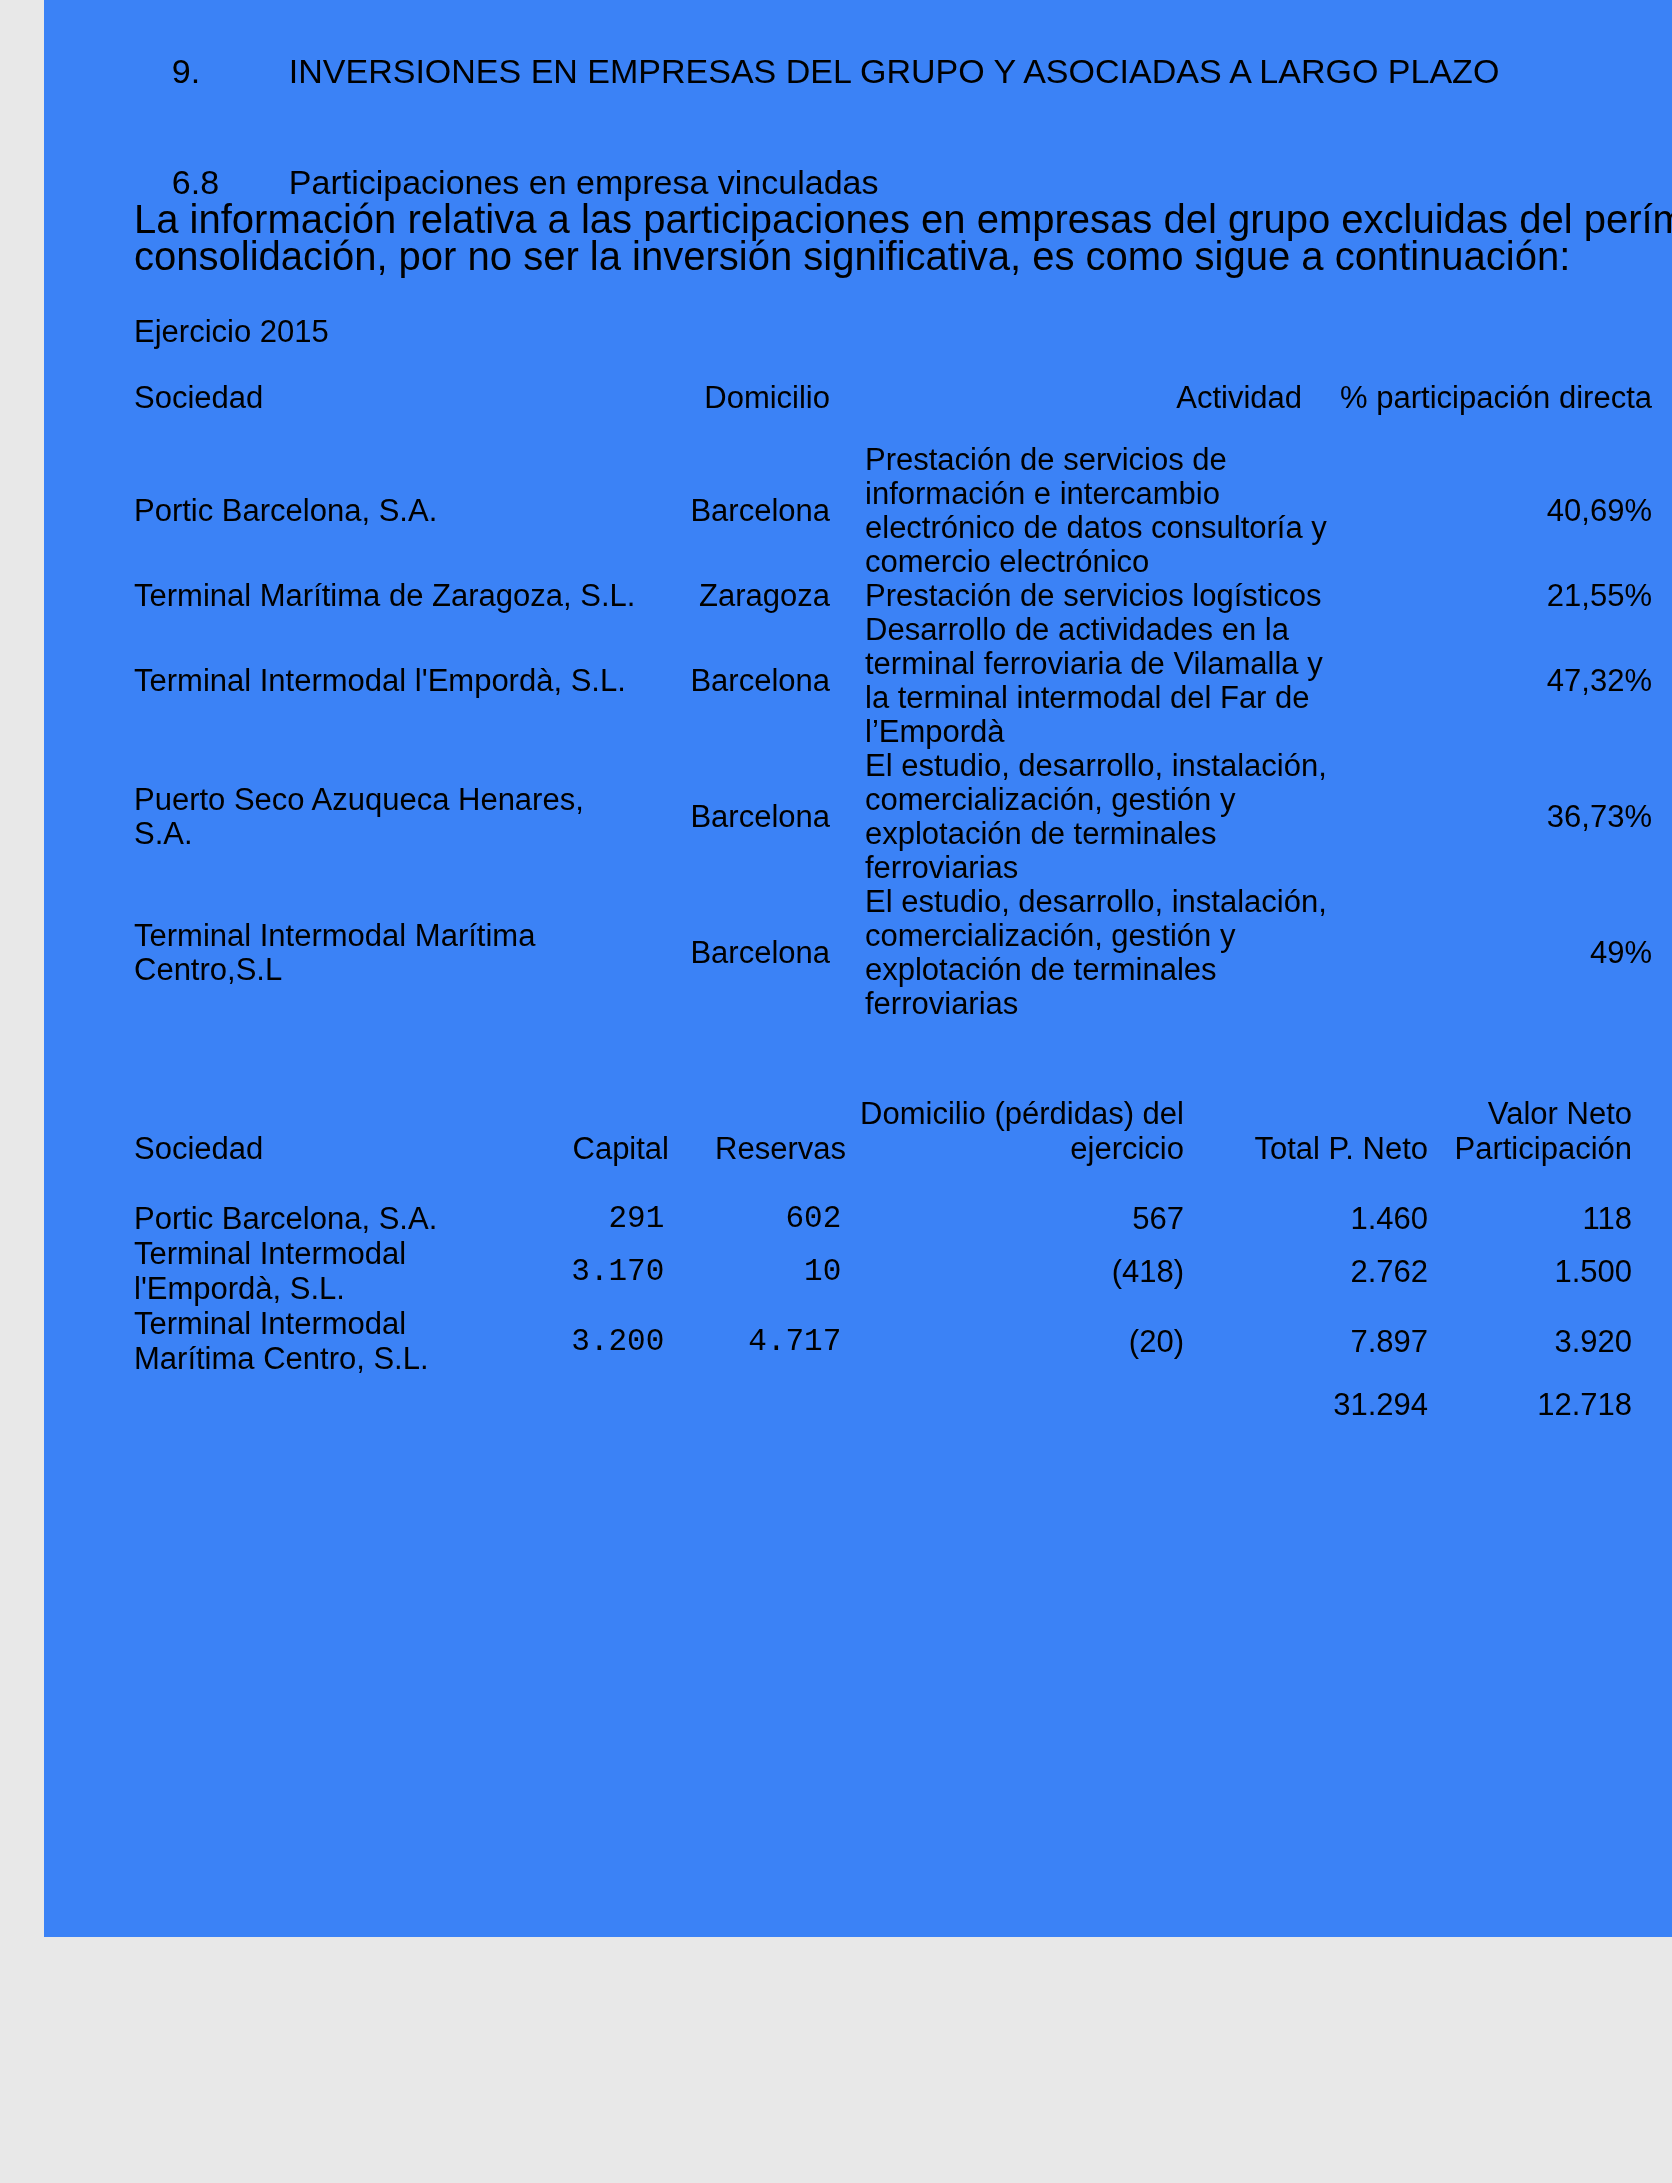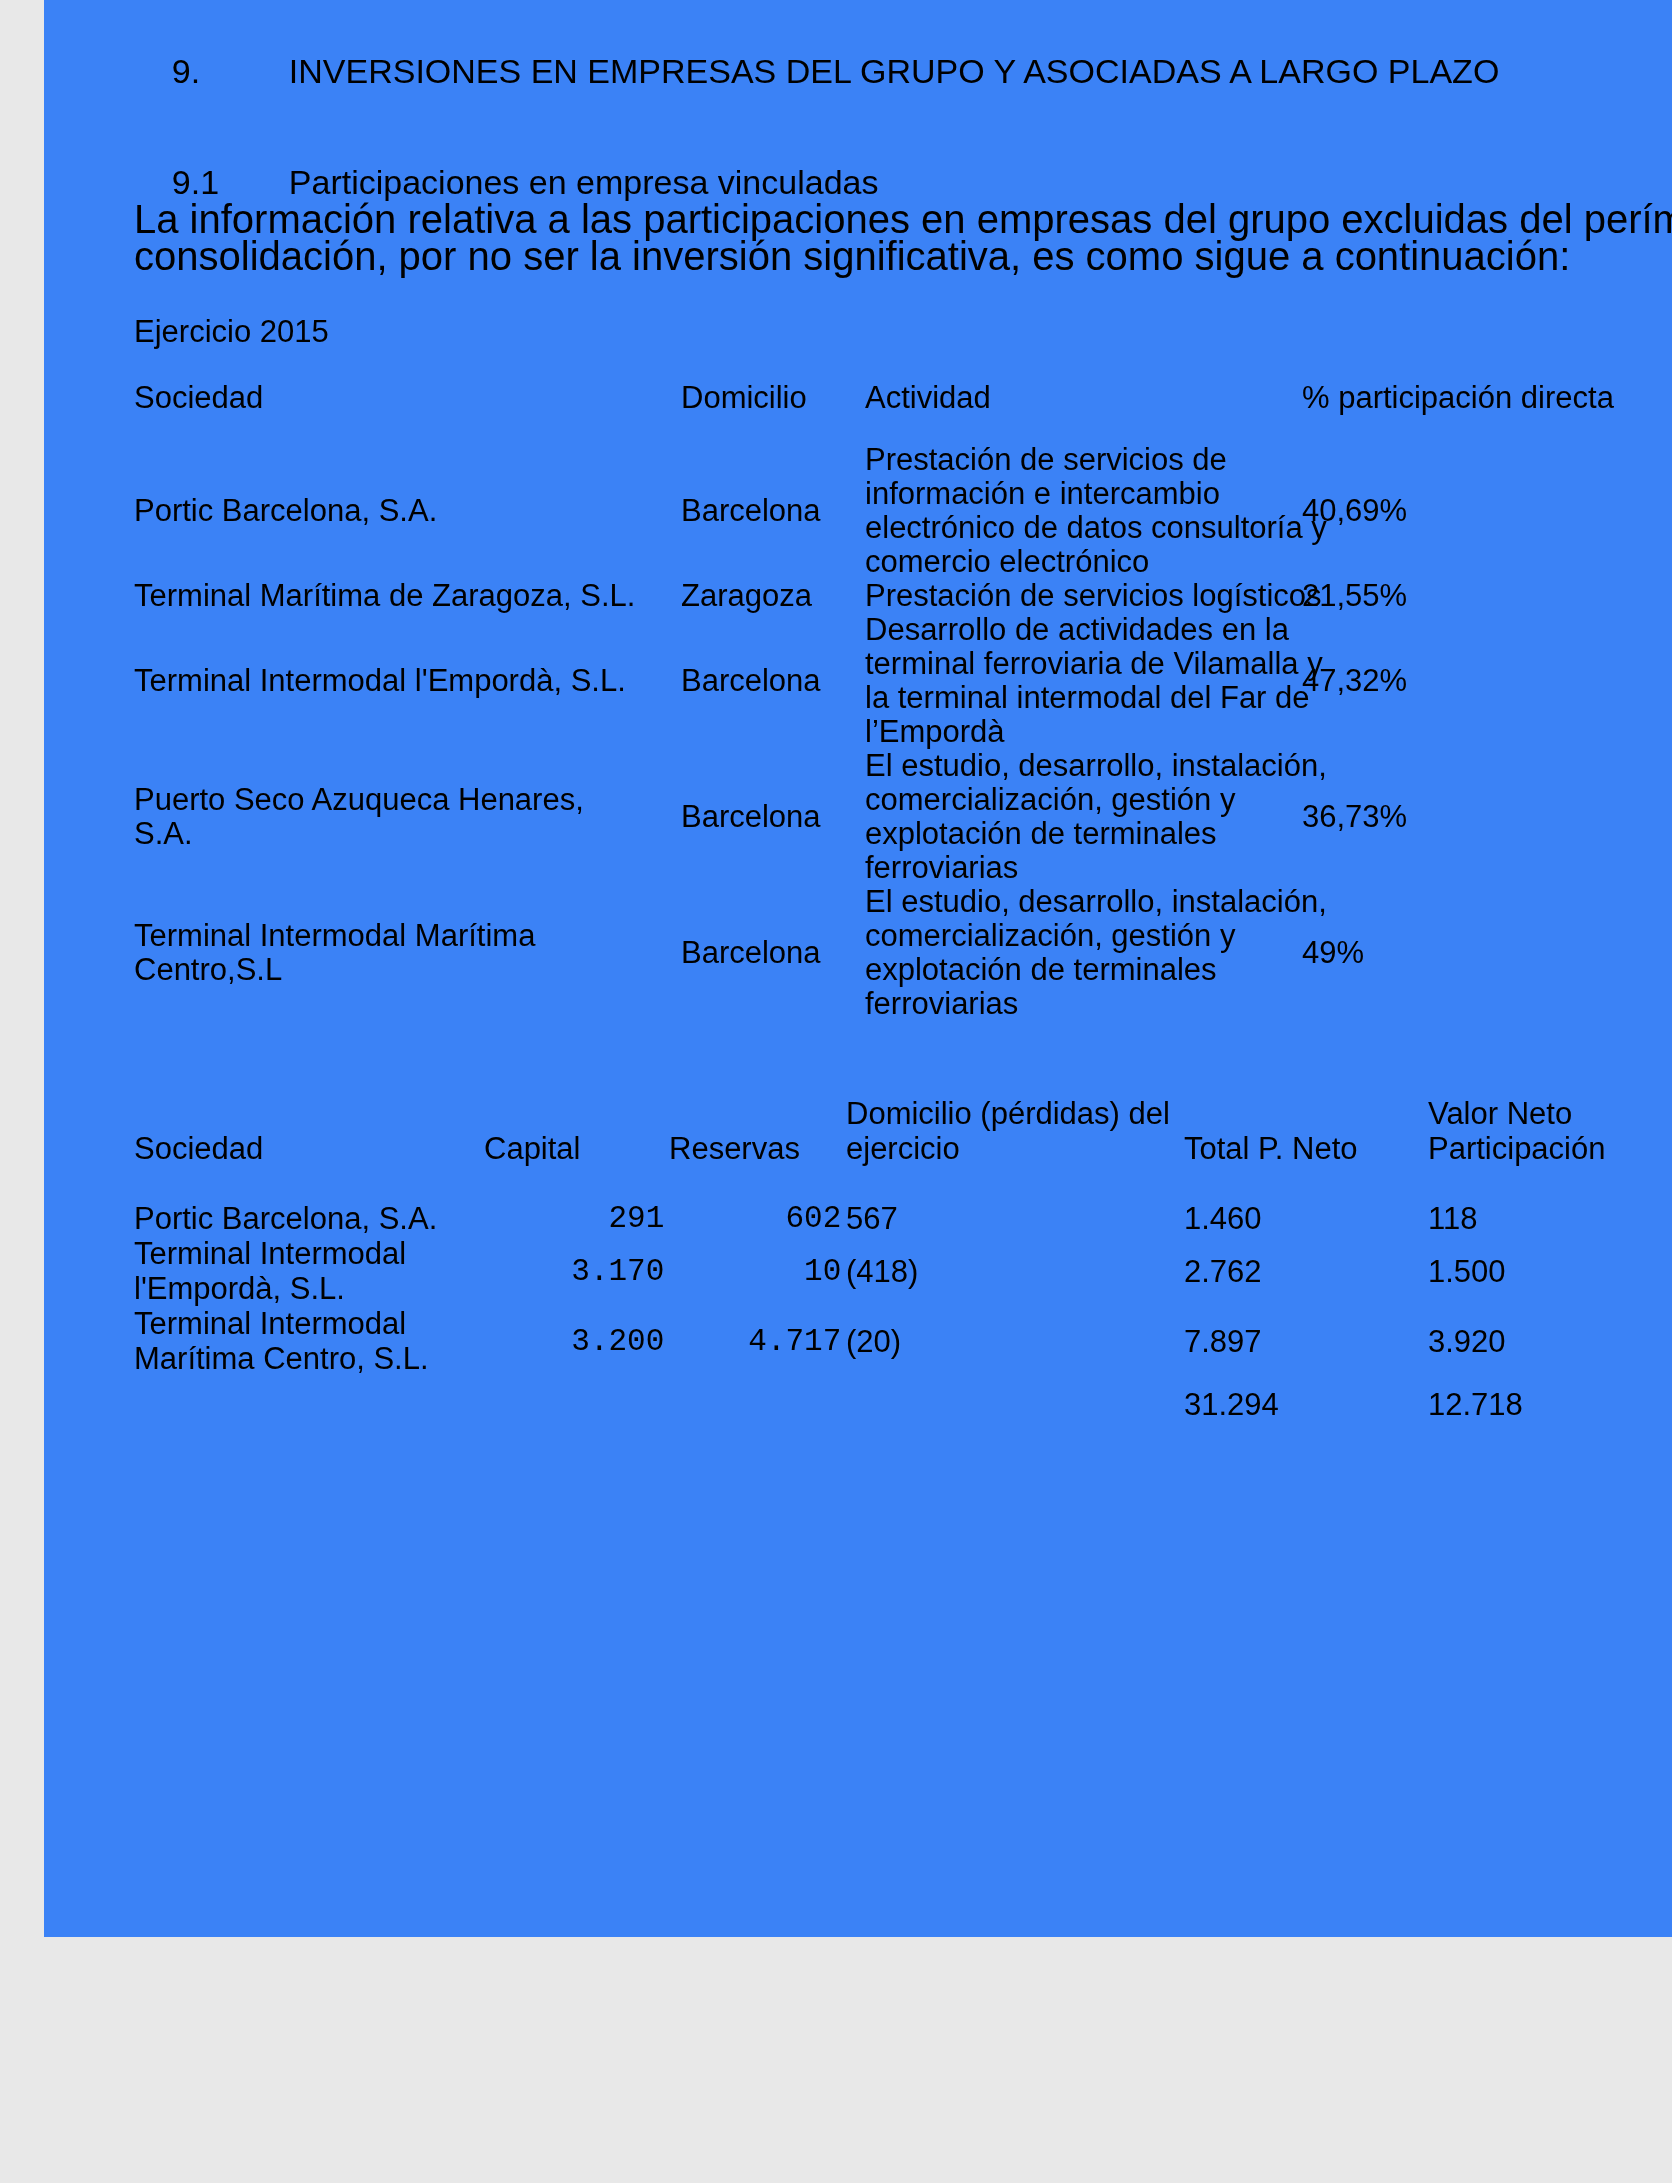--- a/index.html
+++ b/index.html
@@ -21,21 +21,21 @@
     font-size:40px; line-height:37px; white-space:pre;
   }
   .ejercicio {
     position:absolute; left:90px; top:313px;
     font-size:31px; line-height:37px;
   }
   table { border-collapse:collapse; table-layout:fixed; }
   td, th { padding:0; font-weight:normal; }
   .pre { white-space:pre; }
   .al { text-align:left; }
-  .ac { text-align:left; }
+  .ac { text-align:right; }
   .ar { text-align:right;font-family:Liberation Mono, monospace; }
 
   
   .t1 {
     position:absolute; left:90px; top:381px;
     width:1518px; font-size:31px; line-height:34px;
   }
   .t1 th { vertical-align:bottom; padding-bottom:28px; }
   .t1 td { vertical-align:middle; }
   .t1 .c-act { padding-left:35px; }
@@ -53,21 +53,21 @@
 </head>
 <body>
 
 <div class="page">
 
   <div class="row heading">
     <span class="num">9.</span><span>INVERSIONES EN EMPRESAS DEL GRUPO Y ASOCIADAS A LARGO PLAZO</span>
   </div>
 
   <div class="row subheading">
-    <span class="num">9.1</span><span>Participaciones en empresa vinculadas</span>
+    <span class="num">6.8</span><span>Participaciones en empresa vinculadas</span>
   </div>
 
   <div class="para">La información relativa a las participaciones en empresas del grupo excluidas del perímetro de
 consolidación, por no ser la inversión significativa, es como sigue a continuación:</div>
 
   <div class="ejercicio">Ejercicio 2015</div>
 
   <table class="t1">
     <colgroup>
       <col style="width:547px">

